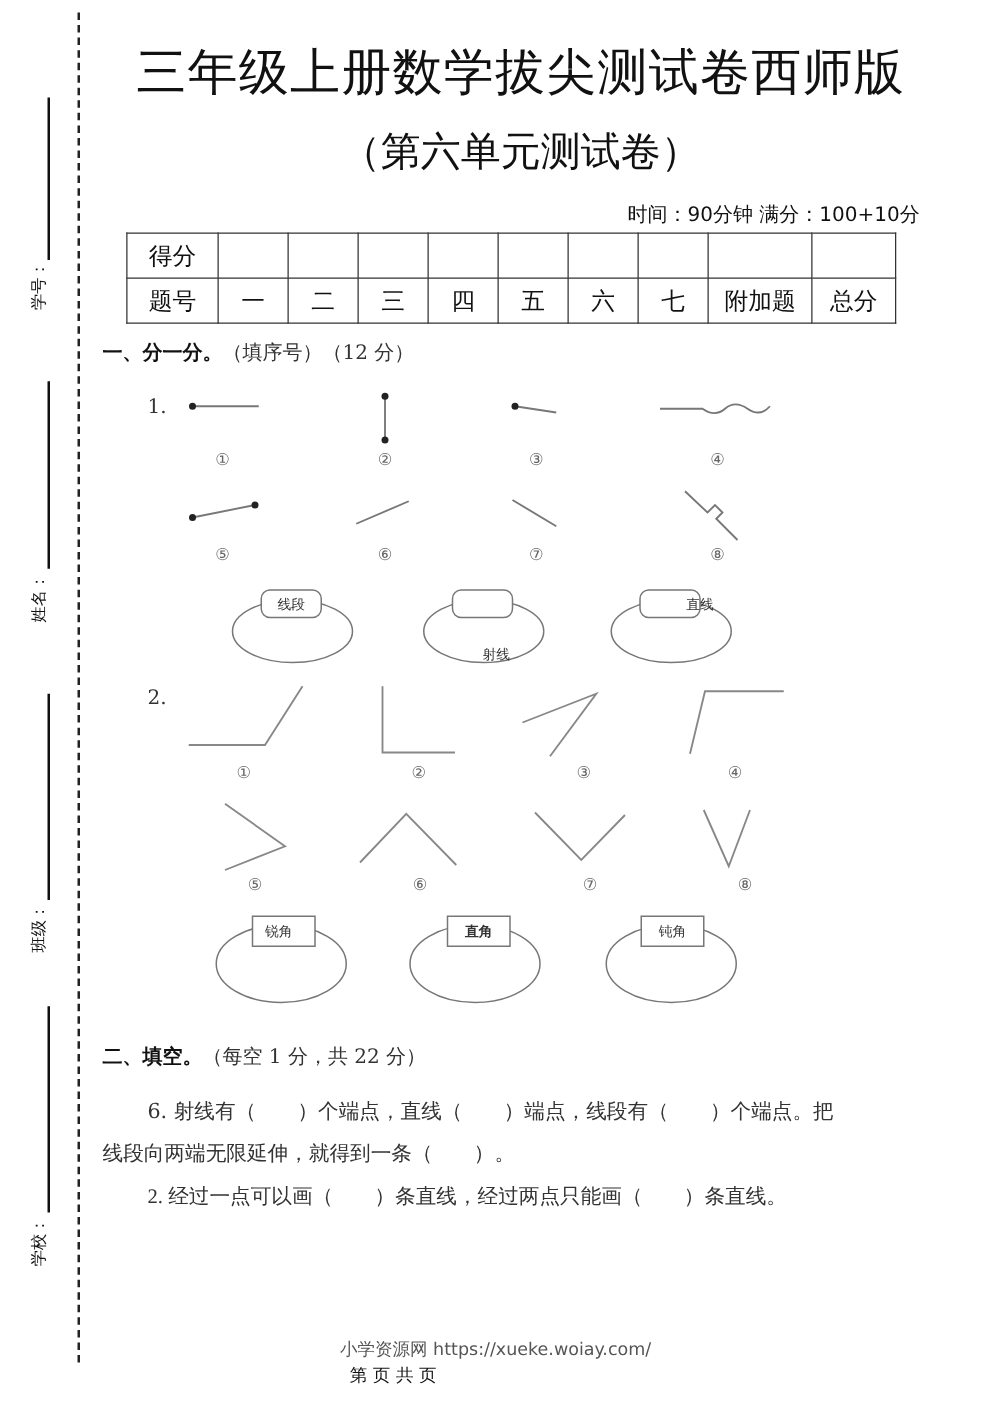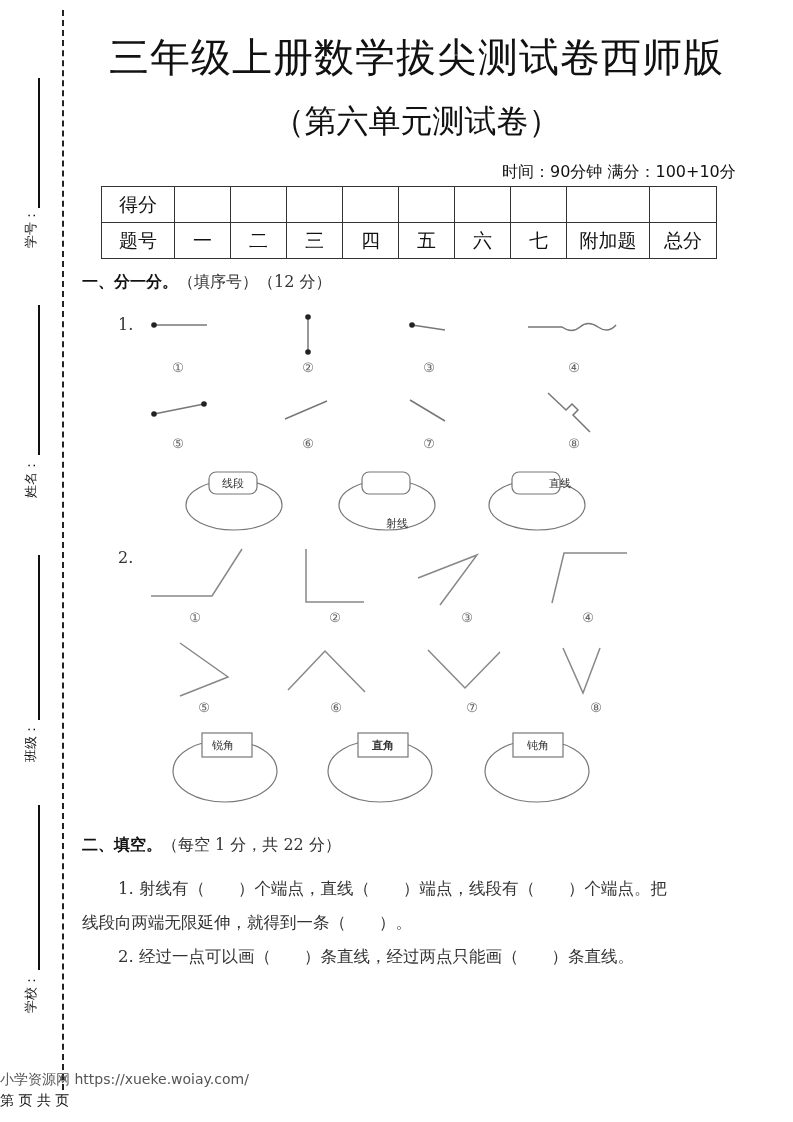--- a/index.html
+++ b/index.html
@@ -15,22 +15,22 @@
   table.score td { border: 1px solid #333; height: 35px; text-align: center; padding: 0; }
   .sec1 { left: 82px; top: 272px; font-size: 16px; }
   .sec-title { font-weight: bold; }
   .sec-note { font-family: "DejaVu Serif", "Liberation Serif", serif; color: #333; }
   .qnum { font-family: "DejaVu Serif", "Liberation Serif", serif; font-size: 16px; color: #333; }
   .circ { font-family: "DejaVu Serif", "Liberation Serif", serif; font-size: 13px; color: #666;
           width: 24px; text-align: center; }
   .lbl { font-family: "DejaVu Serif", "Liberation Serif", serif; font-size: 11px; color: #333;
          text-align: center; }
   .fill { font-family: "DejaVu Serif", "Liberation Serif", serif; font-size: 16.5px; color: #333; }
-  .footer1 { left: 0; width: 793px; top: 1071px; font-size: 14px; color: #555; }
-  .footer2 { left: 0; width: 629px; top: 1092px; font-size: 14px; color: #111; }
+  .footer1 { left: 0; width: 793px; top: 1071px; text-align: center; font-size: 14px; color: #555; }
+  .footer2 { left: 0; width: 629px; top: 1092px; text-align: center; font-size: 14px; color: #111; }
   .margin-line { position: absolute; left: 62px; top: 10px; height: 1080px; border-left: 2px dashed #222; }
   .side-bar { position: absolute; left: 38px; width: 2px; background: #111; }
   .side-label { position: absolute; left: 20px; width: 22px; font-size: 13px;
                 transform: rotate(-90deg); transform-origin: center; white-space: nowrap; text-align: center; }
 </style>
 </head>
 <body>
 
 <div class="margin-line"></div>
 <div class="side-bar" style="top:78px;height:130px;"></div>
@@ -172,18 +172,18 @@
 <div class="abs circ" style="left:460px;top:700px;">⑦</div>
 <div class="abs circ" style="left:584px;top:700px;">⑧</div>
 
 <div class="abs lbl" style="left:202px;top:738px;width:42px;">锐角</div>
 <div class="abs lbl" style="left:358px;top:738px;width:50px;font-weight:bold;">直角</div>
 <div class="abs lbl" style="left:513px;top:738px;width:50px;">钝角</div>
 
 <div class="abs" style="left:82px;top:835px;font-size:16px;text-align:center;">
   <span class="sec-title">二、填空。</span><span class="sec-note">（每空 1 分，共 22 分）</span>
 </div>
-<div class="abs fill" style="left:118px;top:878px;">1. 射线有（　　）个端点，直线（　　）端点，线段有（　　）个端点。把</div>
+<div class="abs fill" style="left:118px;top:878px;">6. 射线有（　　）个端点，直线（　　）端点，线段有（　　）个端点。把</div>
 <div class="abs fill" style="left:82px;top:912px;">线段向两端无限延伸，就得到一条（　　）。</div>
-<div class="abs fill" style="left:118px;top:946px;">2. 经过一点可以画（　　）条直线，经过两点只能画（　　）条直线。</div>
+<div class="abs fill" style="left:118px;top:946px;font-family:Liberation Serif, serif;">2. 经过一点可以画（　　）条直线，经过两点只能画（　　）条直线。</div>
 
 <div class="abs footer1">小学资源网 https://xueke.woiay.com/</div>
 <div class="abs footer2">第 页 共 页</div>
 
 </body></html>

